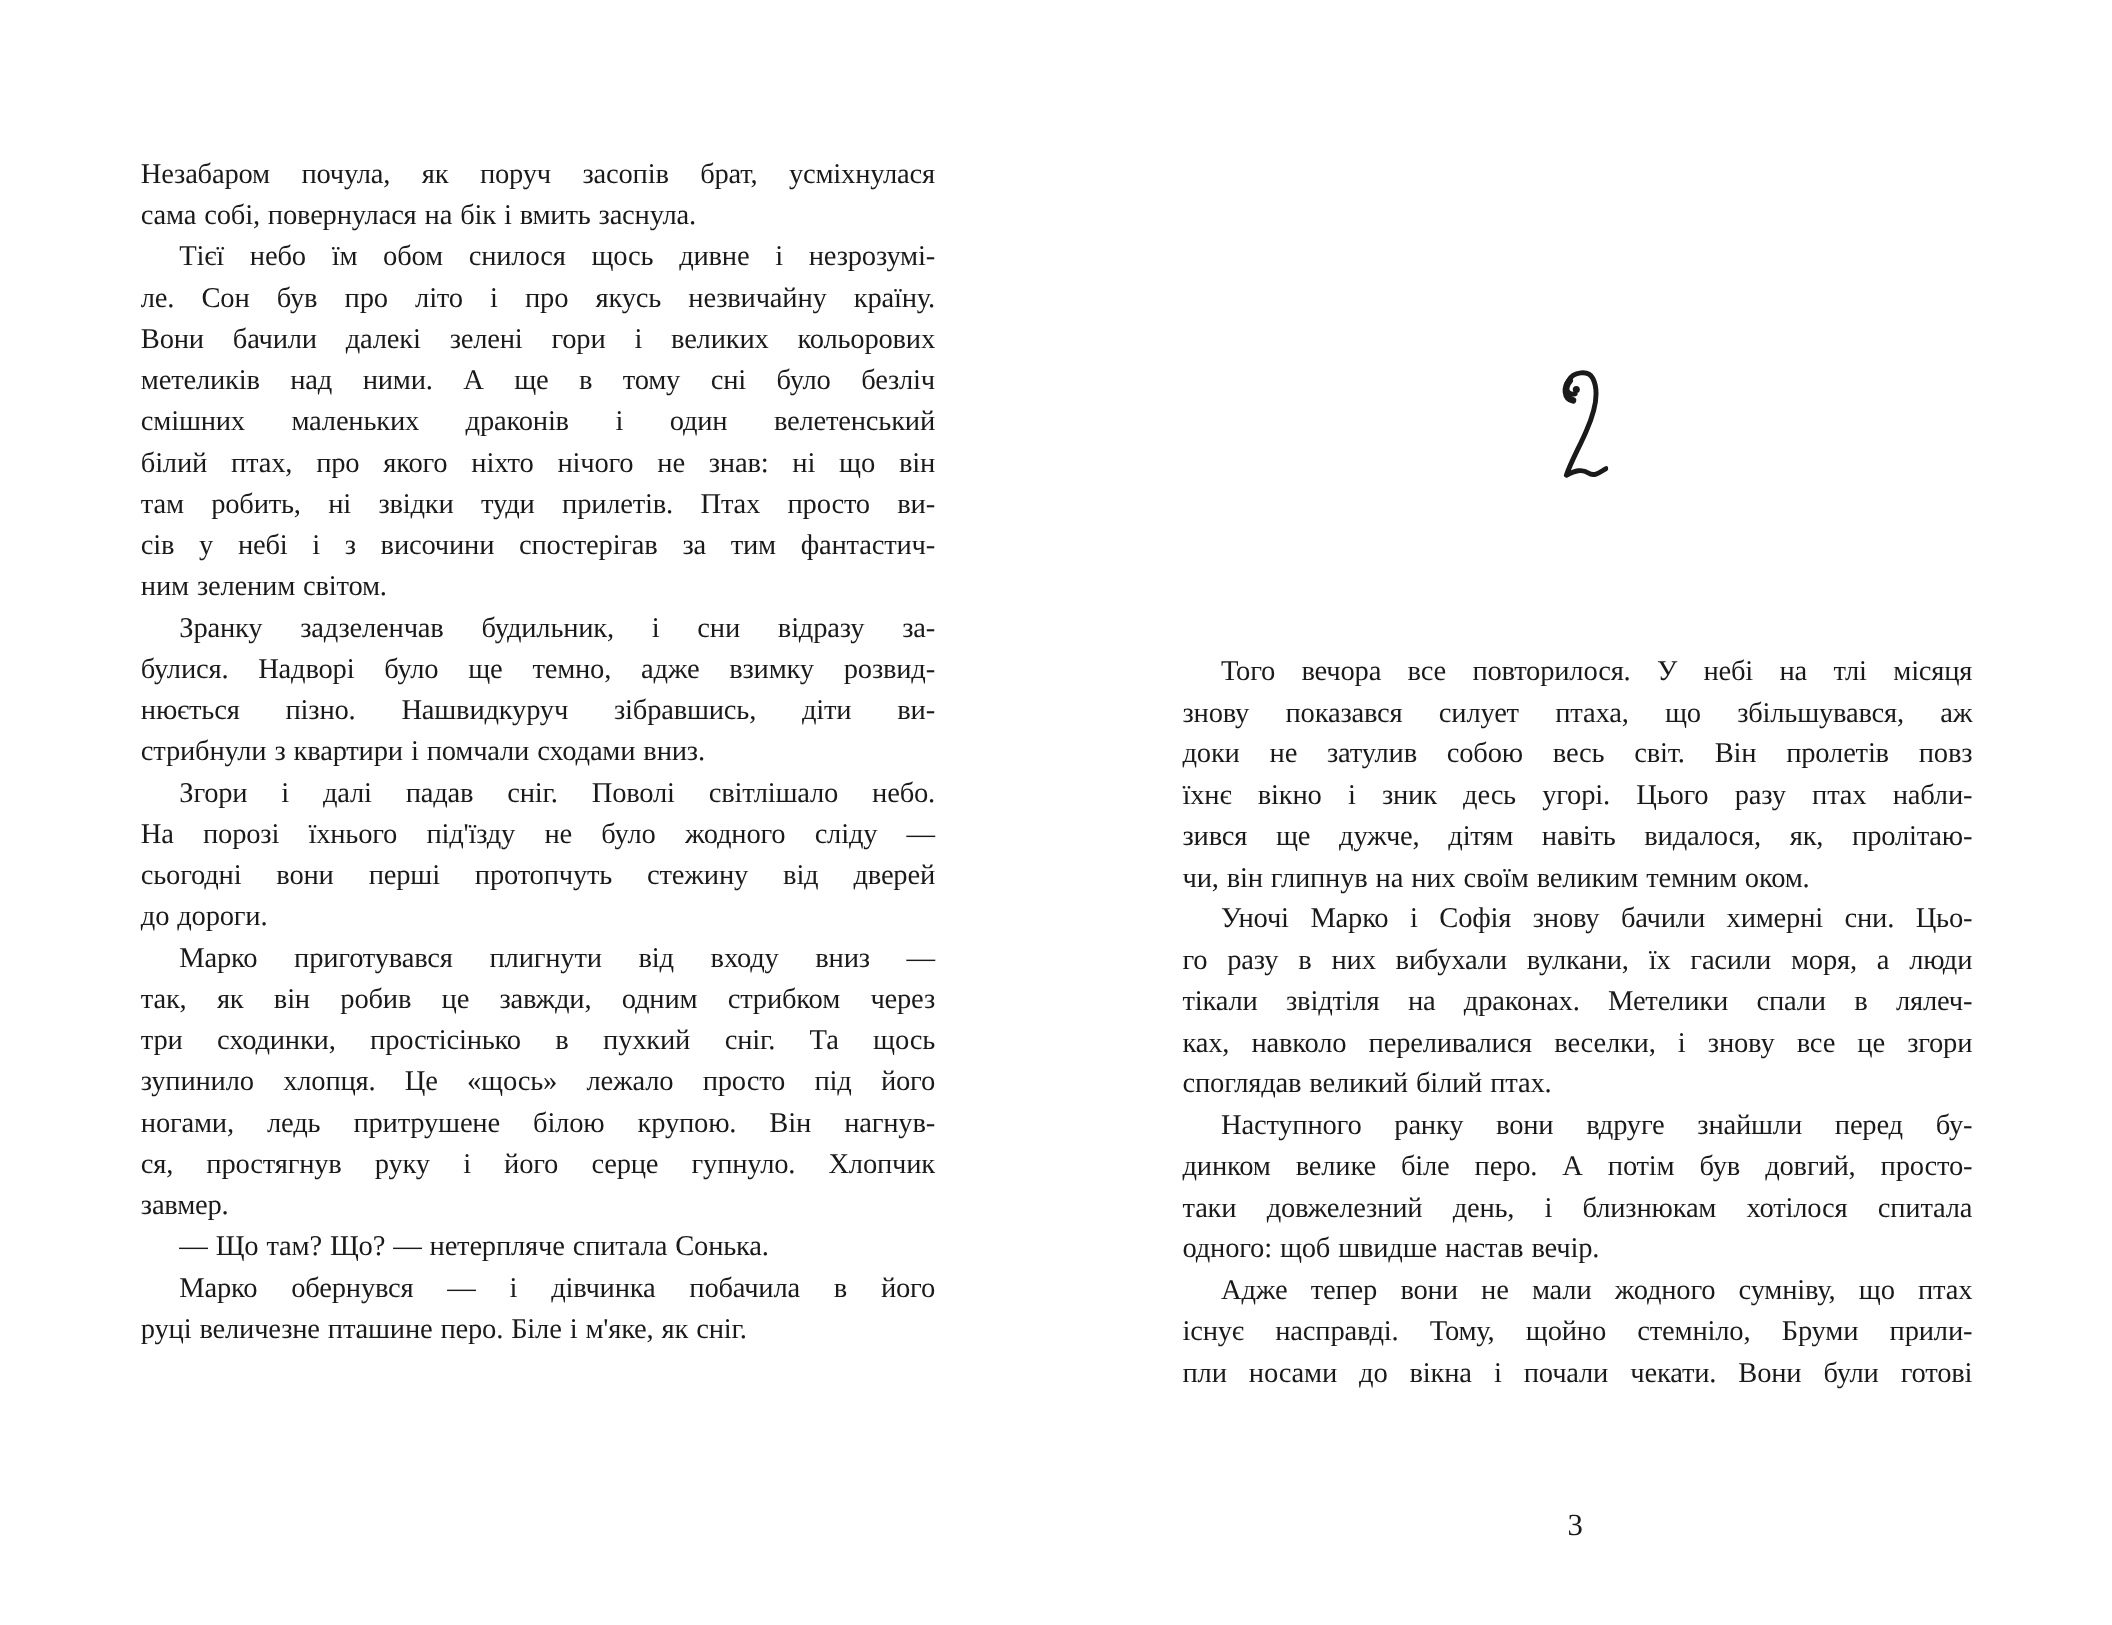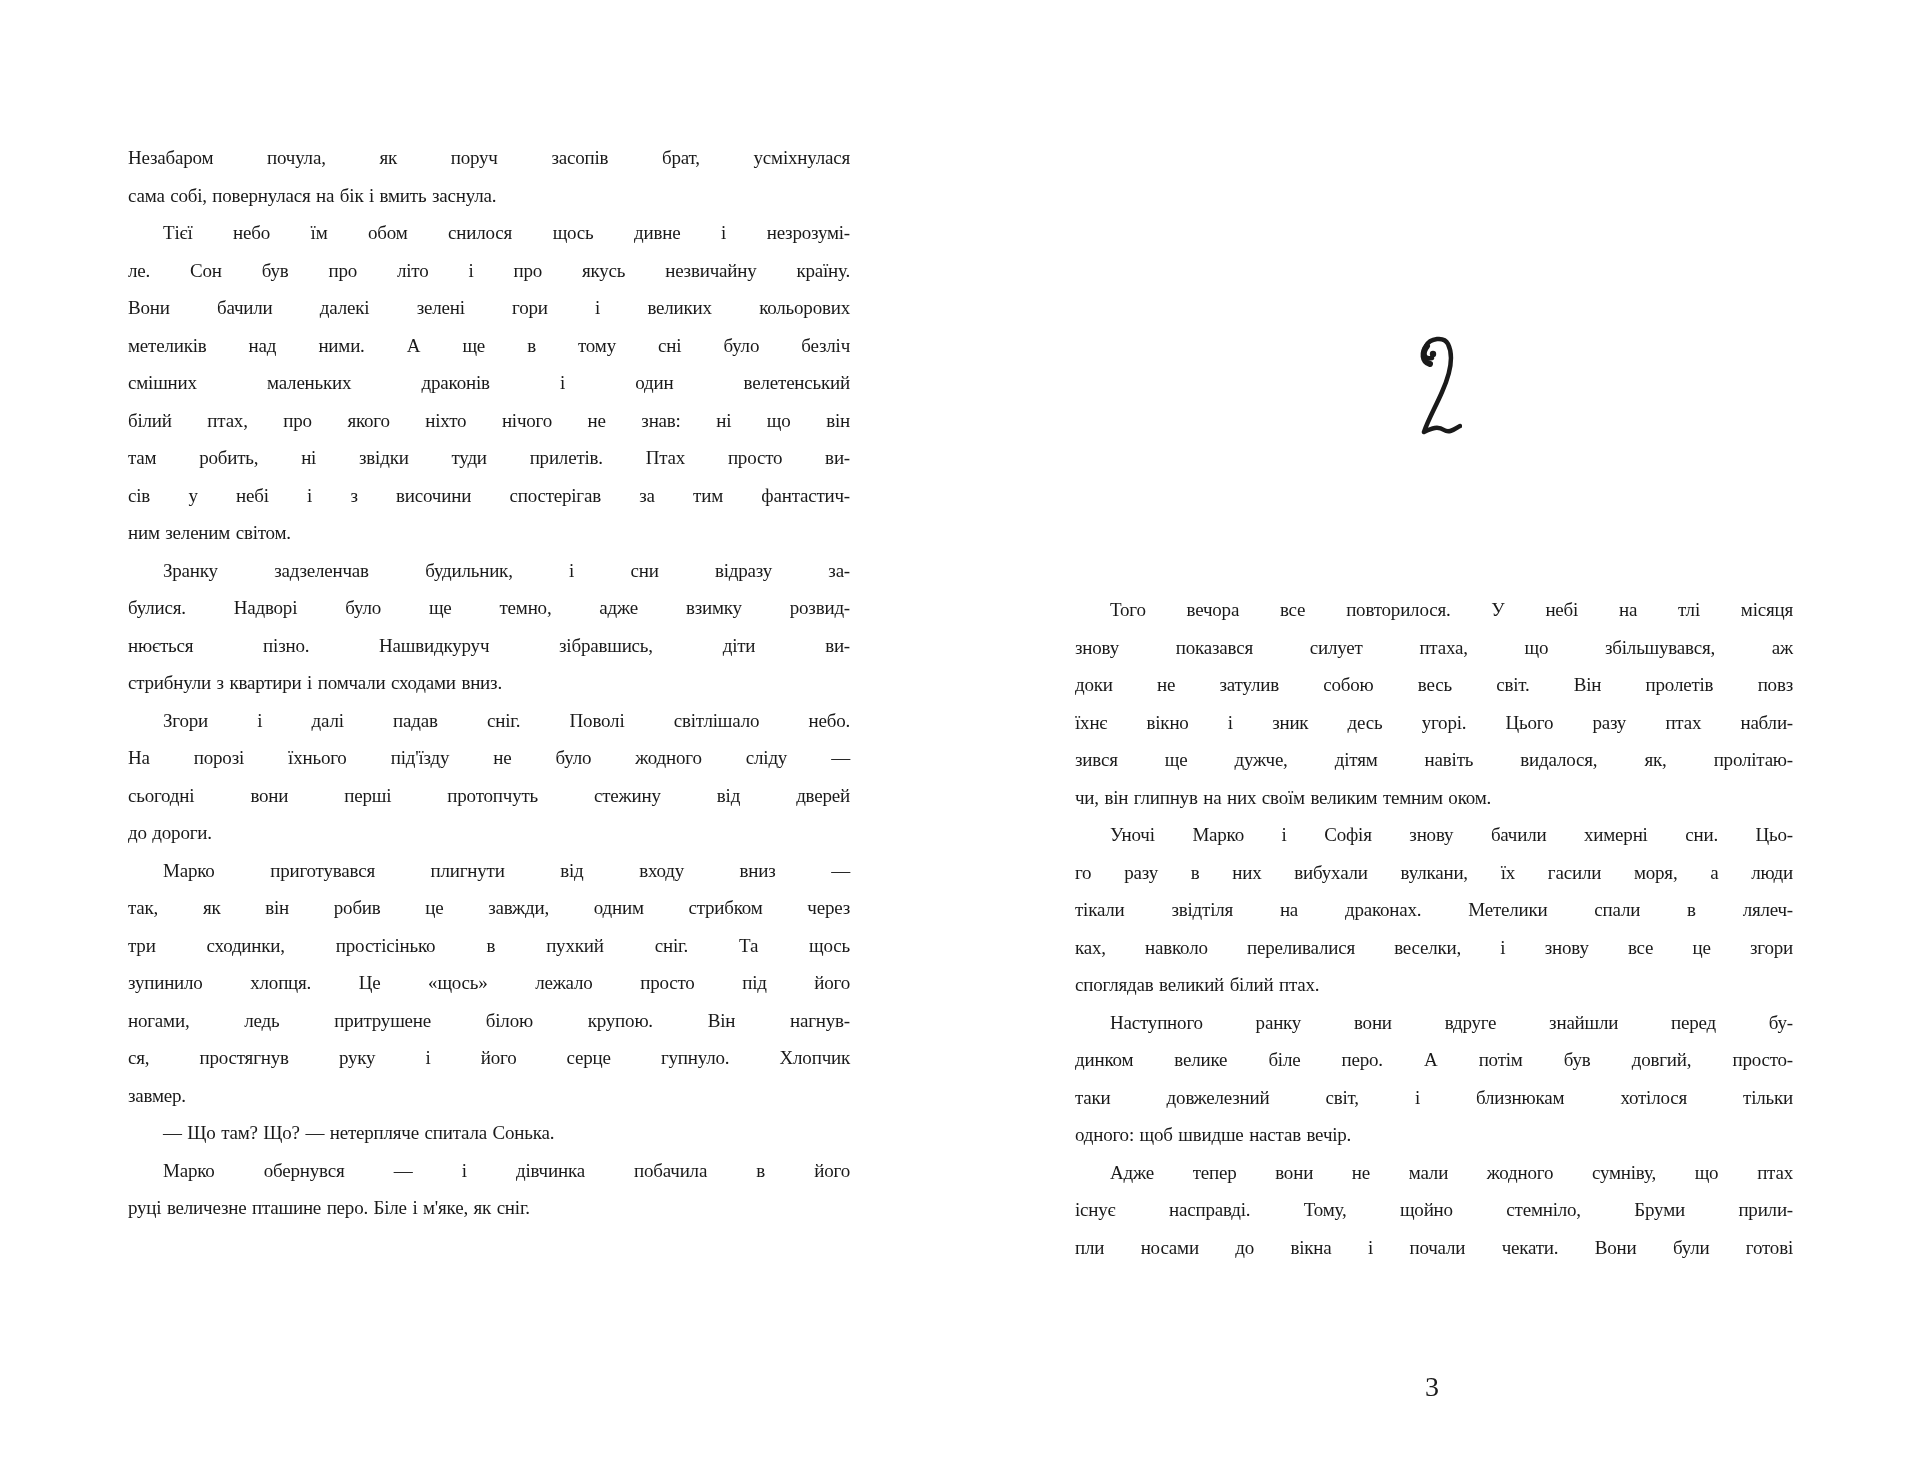--- a/index.html
+++ b/index.html
@@ -22,21 +22,21 @@
     .page {
       position: absolute;
       top: 0;
       height: 1477px;
     }
     .page-left  { left: 0;   width: 960px; }
     .page-right { left: 960px; width: 960px; }
 
     .column {
       position: absolute;
-      font-size: 19px;
+      font-size: 26px;
       line-height: 37.5px;
       letter-spacing: -0.2px;
       word-spacing: 1px;
     }
     .page-left .column {
       left: 128px;
       top: 139px;
       width: 722px;
     }
     .page-right .column {
@@ -136,21 +136,21 @@
         <span class="line">їхнє вікно і зник десь угорі. Цього разу птах набли-</span>
         <span class="line">зився ще дужче, дітям навіть видалося, як, пролітаю-</span>
         <span class="line last">чи, він глипнув на них своїм великим темним оком.</span>
         <span class="line indent">Уночі Марко і Софія знову бачили химерні сни. Цьо-</span>
         <span class="line">го разу в них вибухали вулкани, їх гасили моря, а люди</span>
         <span class="line">тікали звідтіля на драконах. Метелики спали в лялеч-</span>
         <span class="line">ках, навколо переливалися веселки, і знову все це згори</span>
         <span class="line last">споглядав великий білий птах.</span>
         <span class="line indent">Наступного ранку вони вдруге знайшли перед бу-</span>
         <span class="line">динком велике біле перо. А потім був довгий, просто-</span>
-        <span class="line">таки довжелезний світ, і близнюкам хотілося тільки</span>
+        <span class="line">таки довжелезний день, і близнюкам хотілося спитала</span>
         <span class="line last">одного: щоб швидше настав вечір.</span>
         <span class="line indent">Адже тепер вони не мали жодного сумніву, що птах</span>
         <span class="line">існує насправді. Тому, щойно стемніло, Бруми прили-</span>
         <span class="line">пли носами до вікна і почали чекати. Вони були готові</span>
       </div>
     <div class="page-number">3</div>
   </div>
 
 </div>
 

